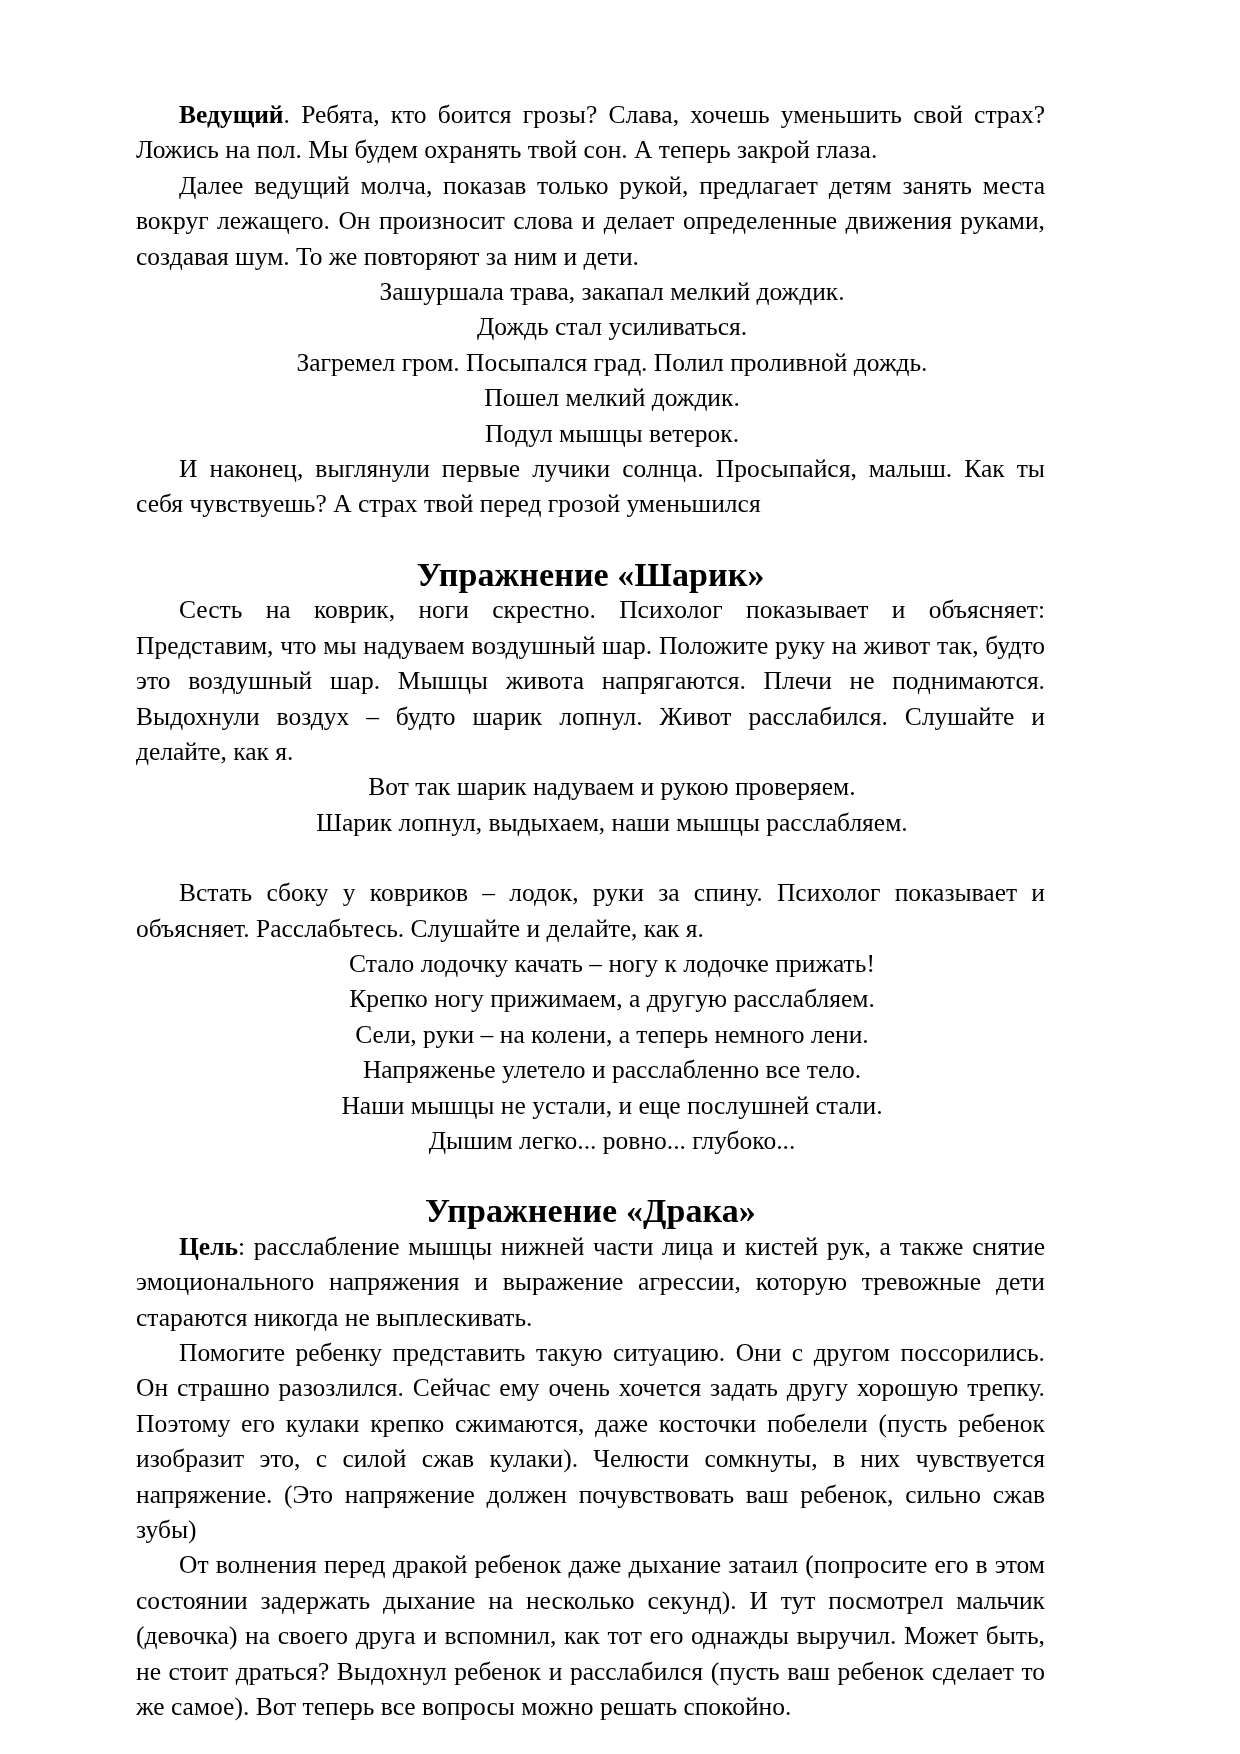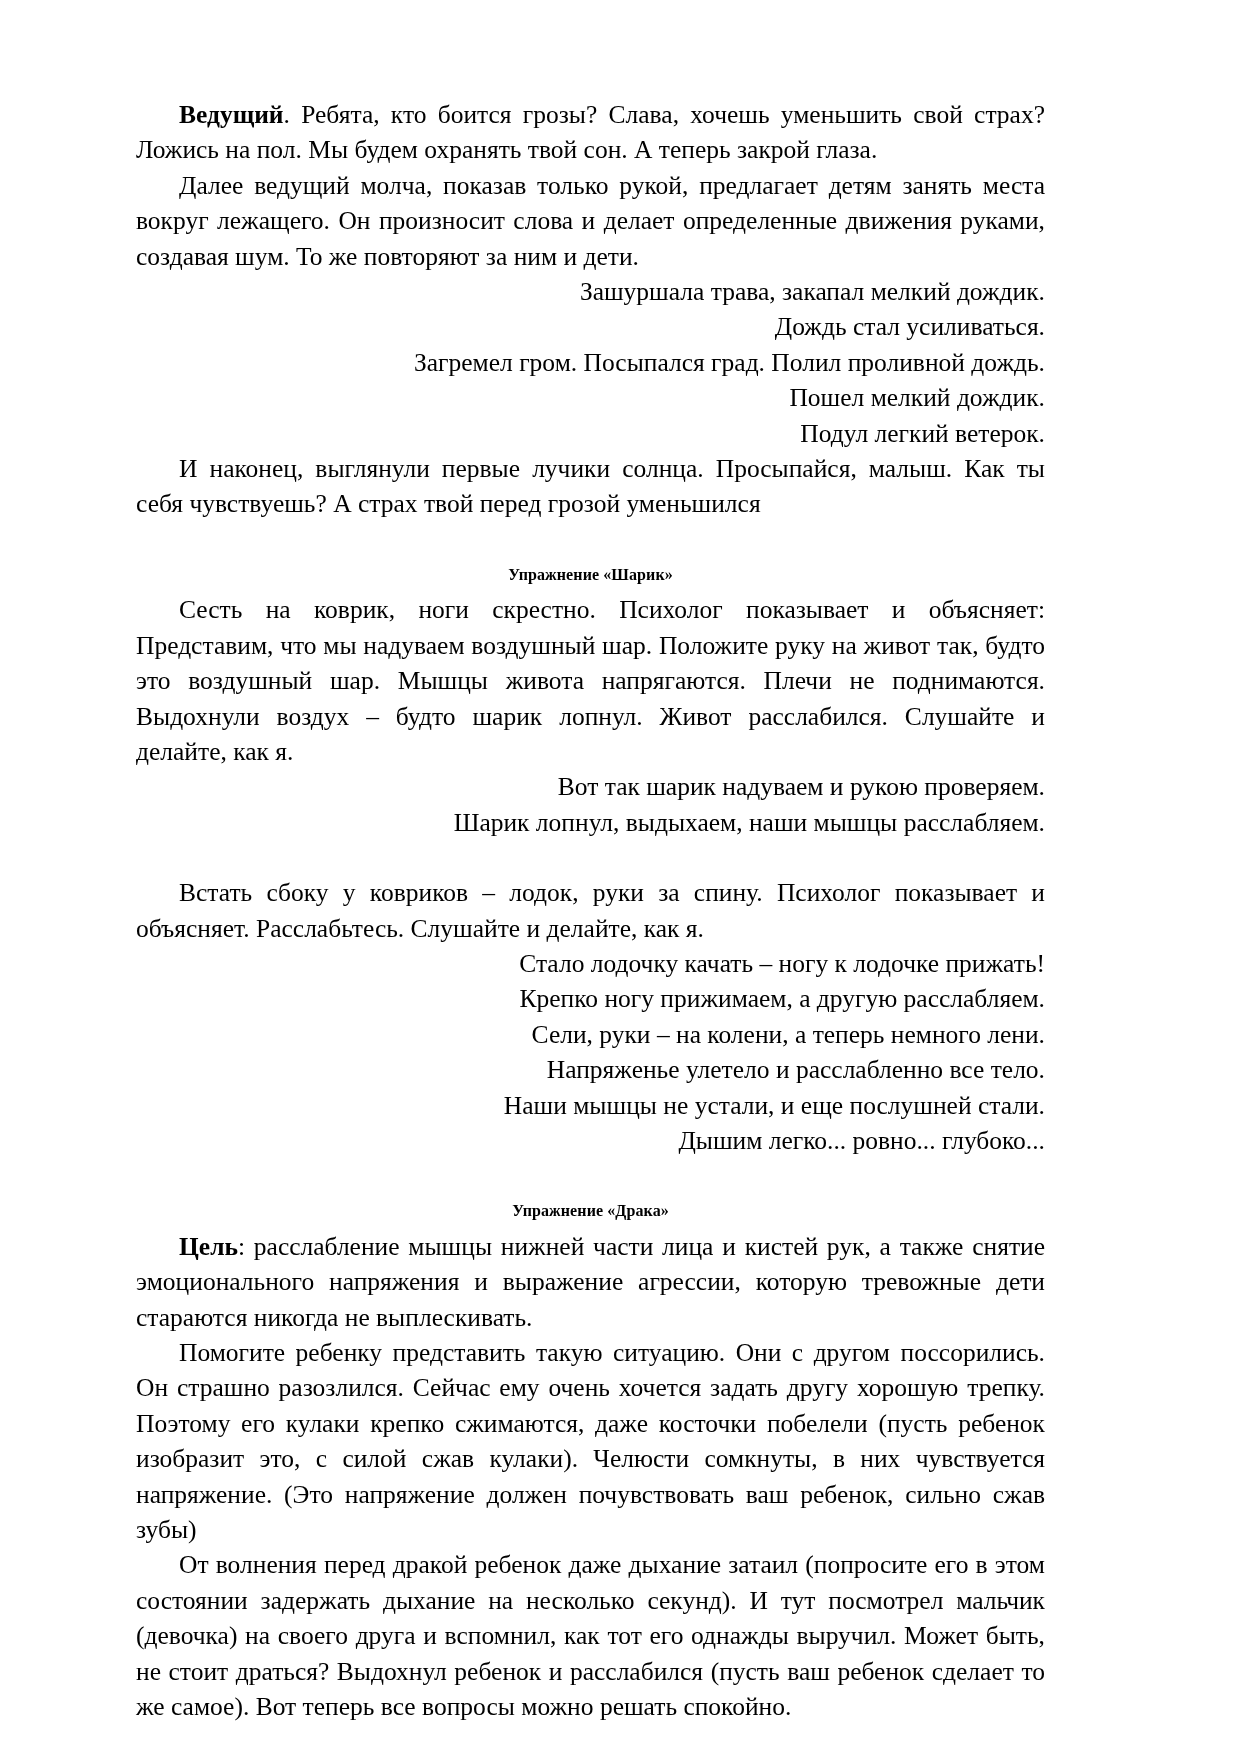--- a/index.html
+++ b/index.html
@@ -33,25 +33,25 @@
     text-align: justify;
     text-justify: inter-word;
     -webkit-hyphens: none;
     hyphens: none;
   }
   p.ind {
     text-indent: 43px;
   }
   p.verse {
     text-indent: 43px;
-    text-align: right;
+    text-align: center;
   }
   h2.heading {
     margin: 0;
-    font-size: 16px;
+    font-size: 34px;
     line-height: 35.4px;
     font-weight: bold;
     text-align: center;
     letter-spacing: 0.1px;
   }
   .gap-before {
     height: 35px;
   }
   b, .b {
     font-weight: bold;
@@ -64,21 +64,21 @@
   <div class="content">
 
     <p class="ind"><span class="b">Ведущий</span><span>. Ребята, кто боится грозы? Слава, хочешь уменьшить свой страх? Ложись на пол. Мы будем охранять твой сон. А теперь закрой глаза.</span></p>
 
     <p class="ind">Далее ведущий молча, показав только рукой, предлагает детям занять места вокруг лежащего. Он произносит слова и делает определенные движения руками, создавая шум. То же повторяют за ним и дети.</p>
 
     <p class="verse">Зашуршала трава, закапал мелкий дождик.</p>
     <p class="verse">Дождь стал усиливаться.</p>
     <p class="verse">Загремел гром. Посыпался град. Полил проливной дождь.</p>
     <p class="verse">Пошел мелкий дождик.</p>
-    <p class="verse">Подул легкий ветерок.</p>
+    <p class="verse">Подул мышцы ветерок.</p>
 
     <p class="ind">И наконец, выглянули первые лучики солнца. Просыпайся, малыш. Как ты себя чувствуешь? А страх твой перед грозой уменьшился</p>
 
     <div class="gap-before"></div>
     <h2 class="heading">Упражнение «Шарик»</h2>
 
 
     <p class="ind">Сесть на коврик, ноги скрестно. Психолог показывает и объясняет: Представим, что мы надуваем воздушный шар. Положите руку на живот так, будто это воздушный шар. Мышцы живота напрягаются. Плечи не поднимаются. Выдохнули воздух – будто шарик лопнул. Живот расслабился. Слушайте и делайте, как я.</p>
 
     <p class="verse">Вот так шарик надуваем и рукою проверяем.</p>

